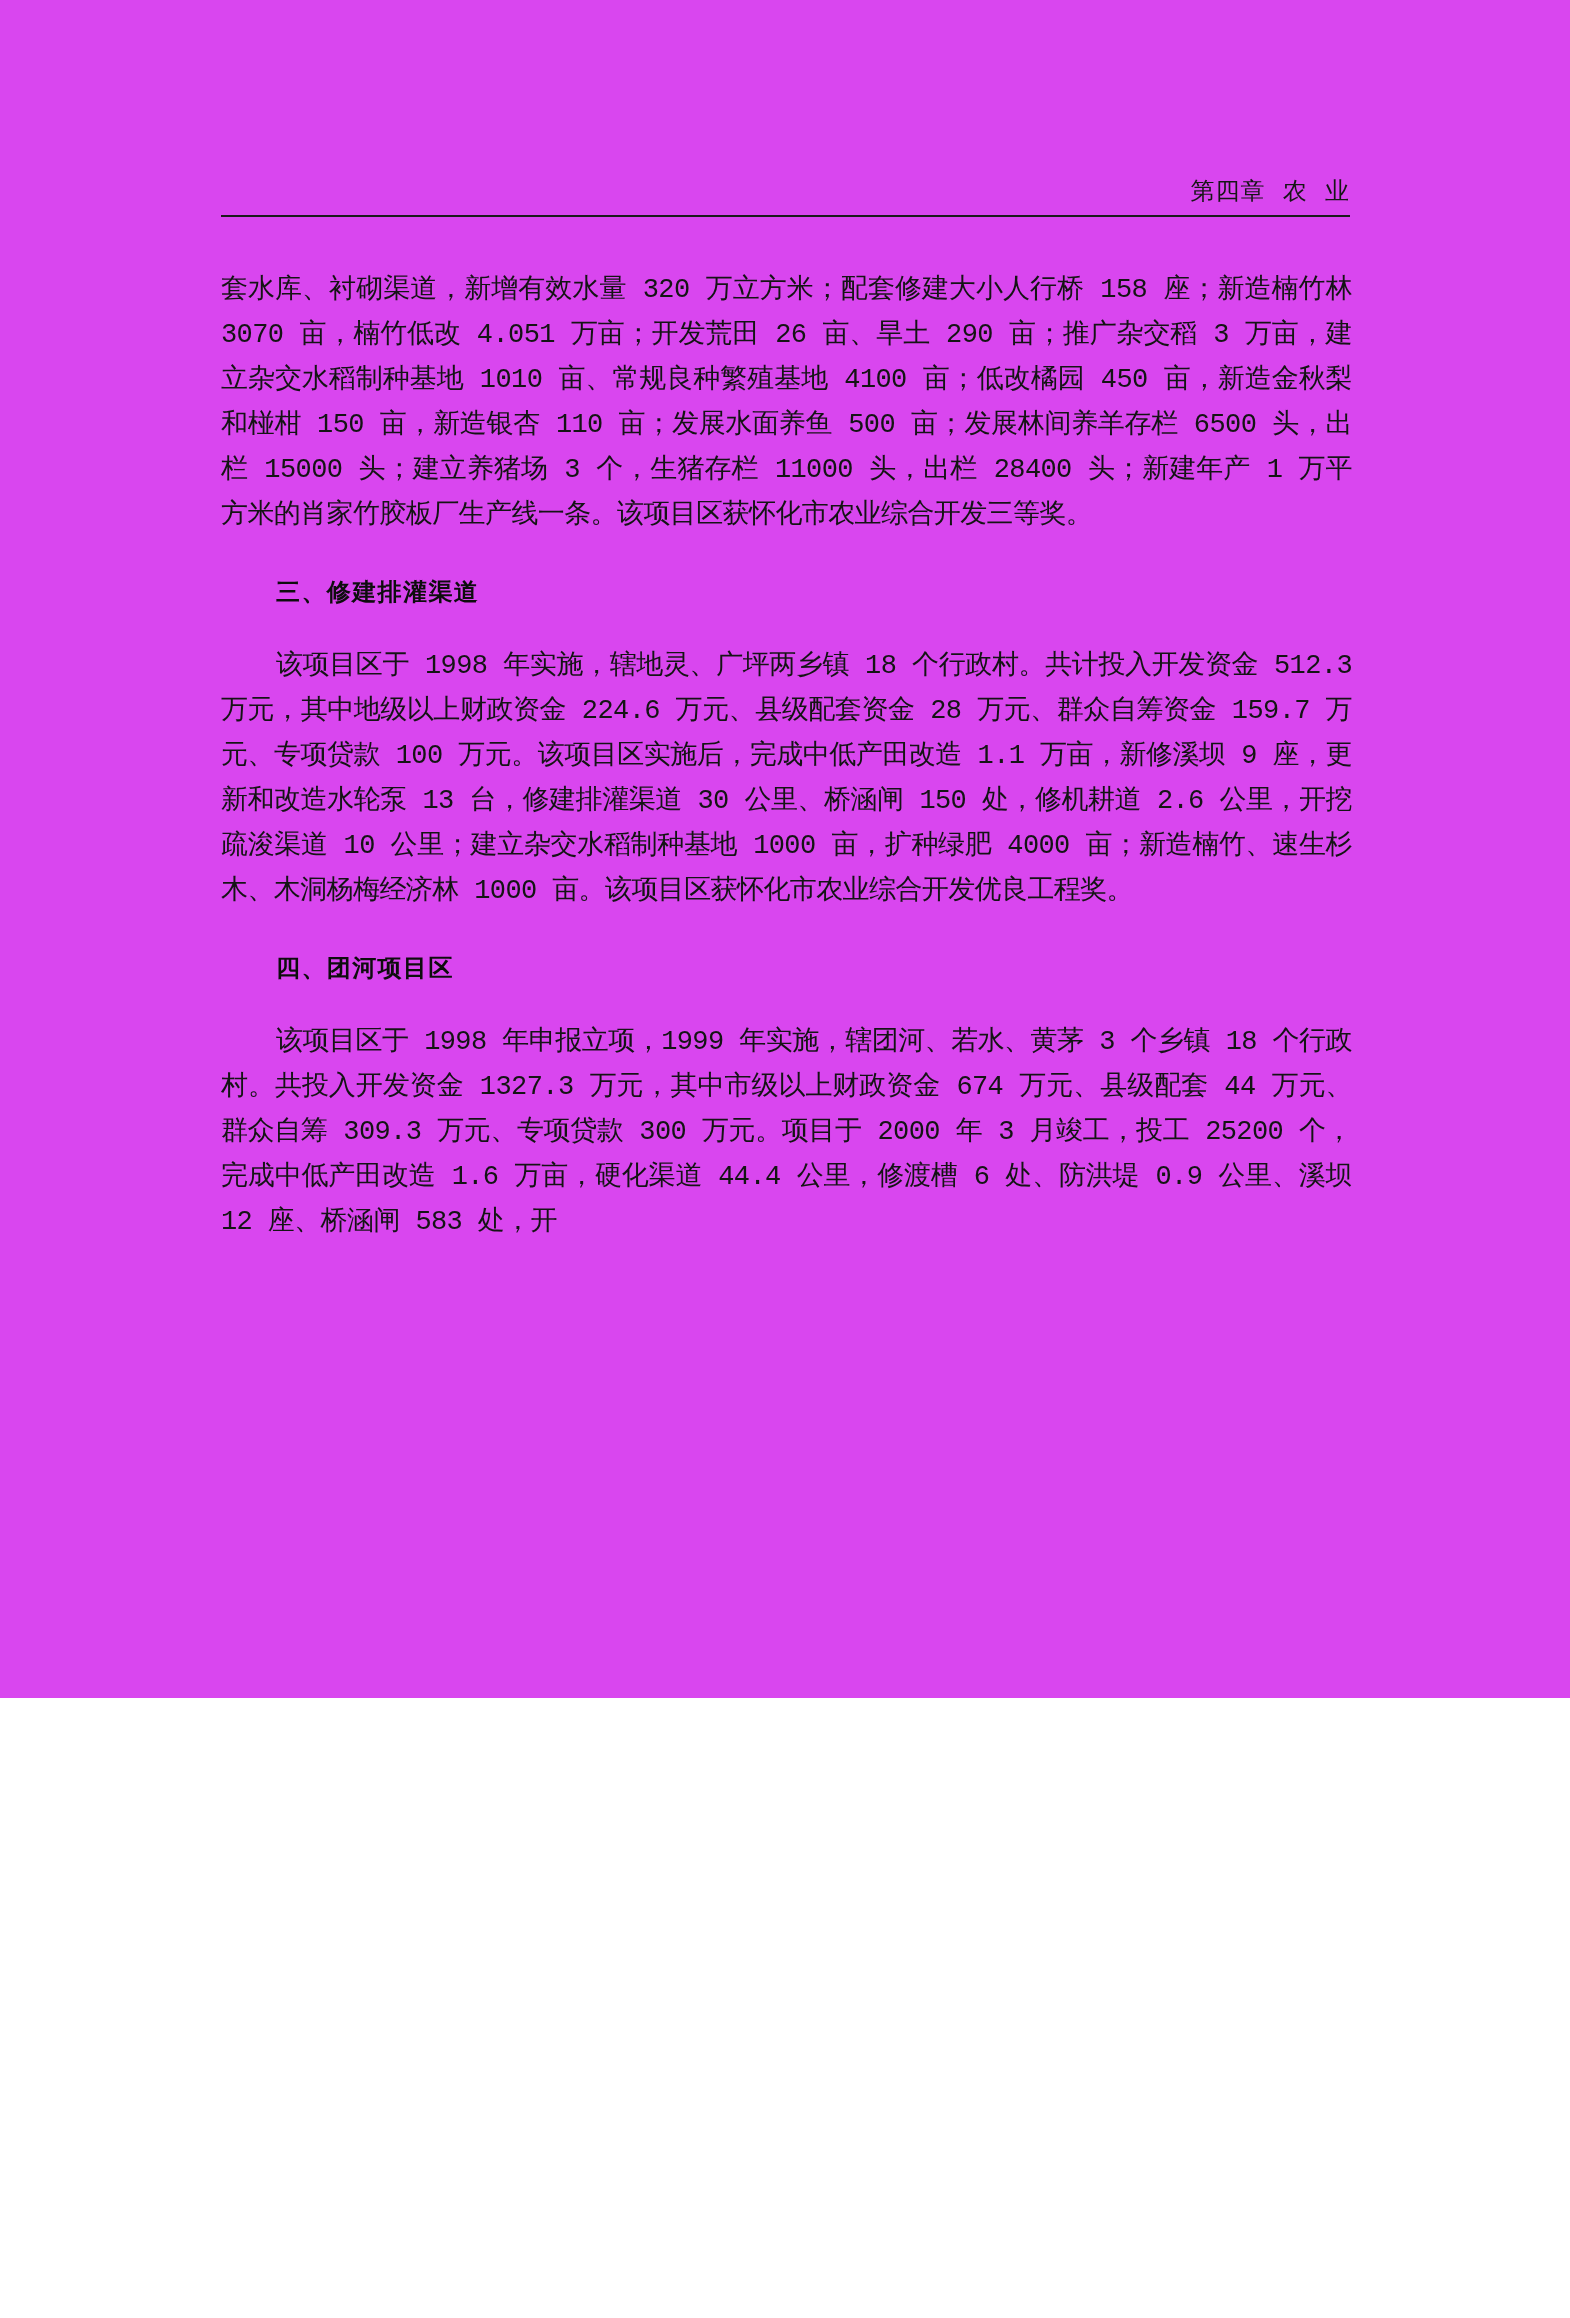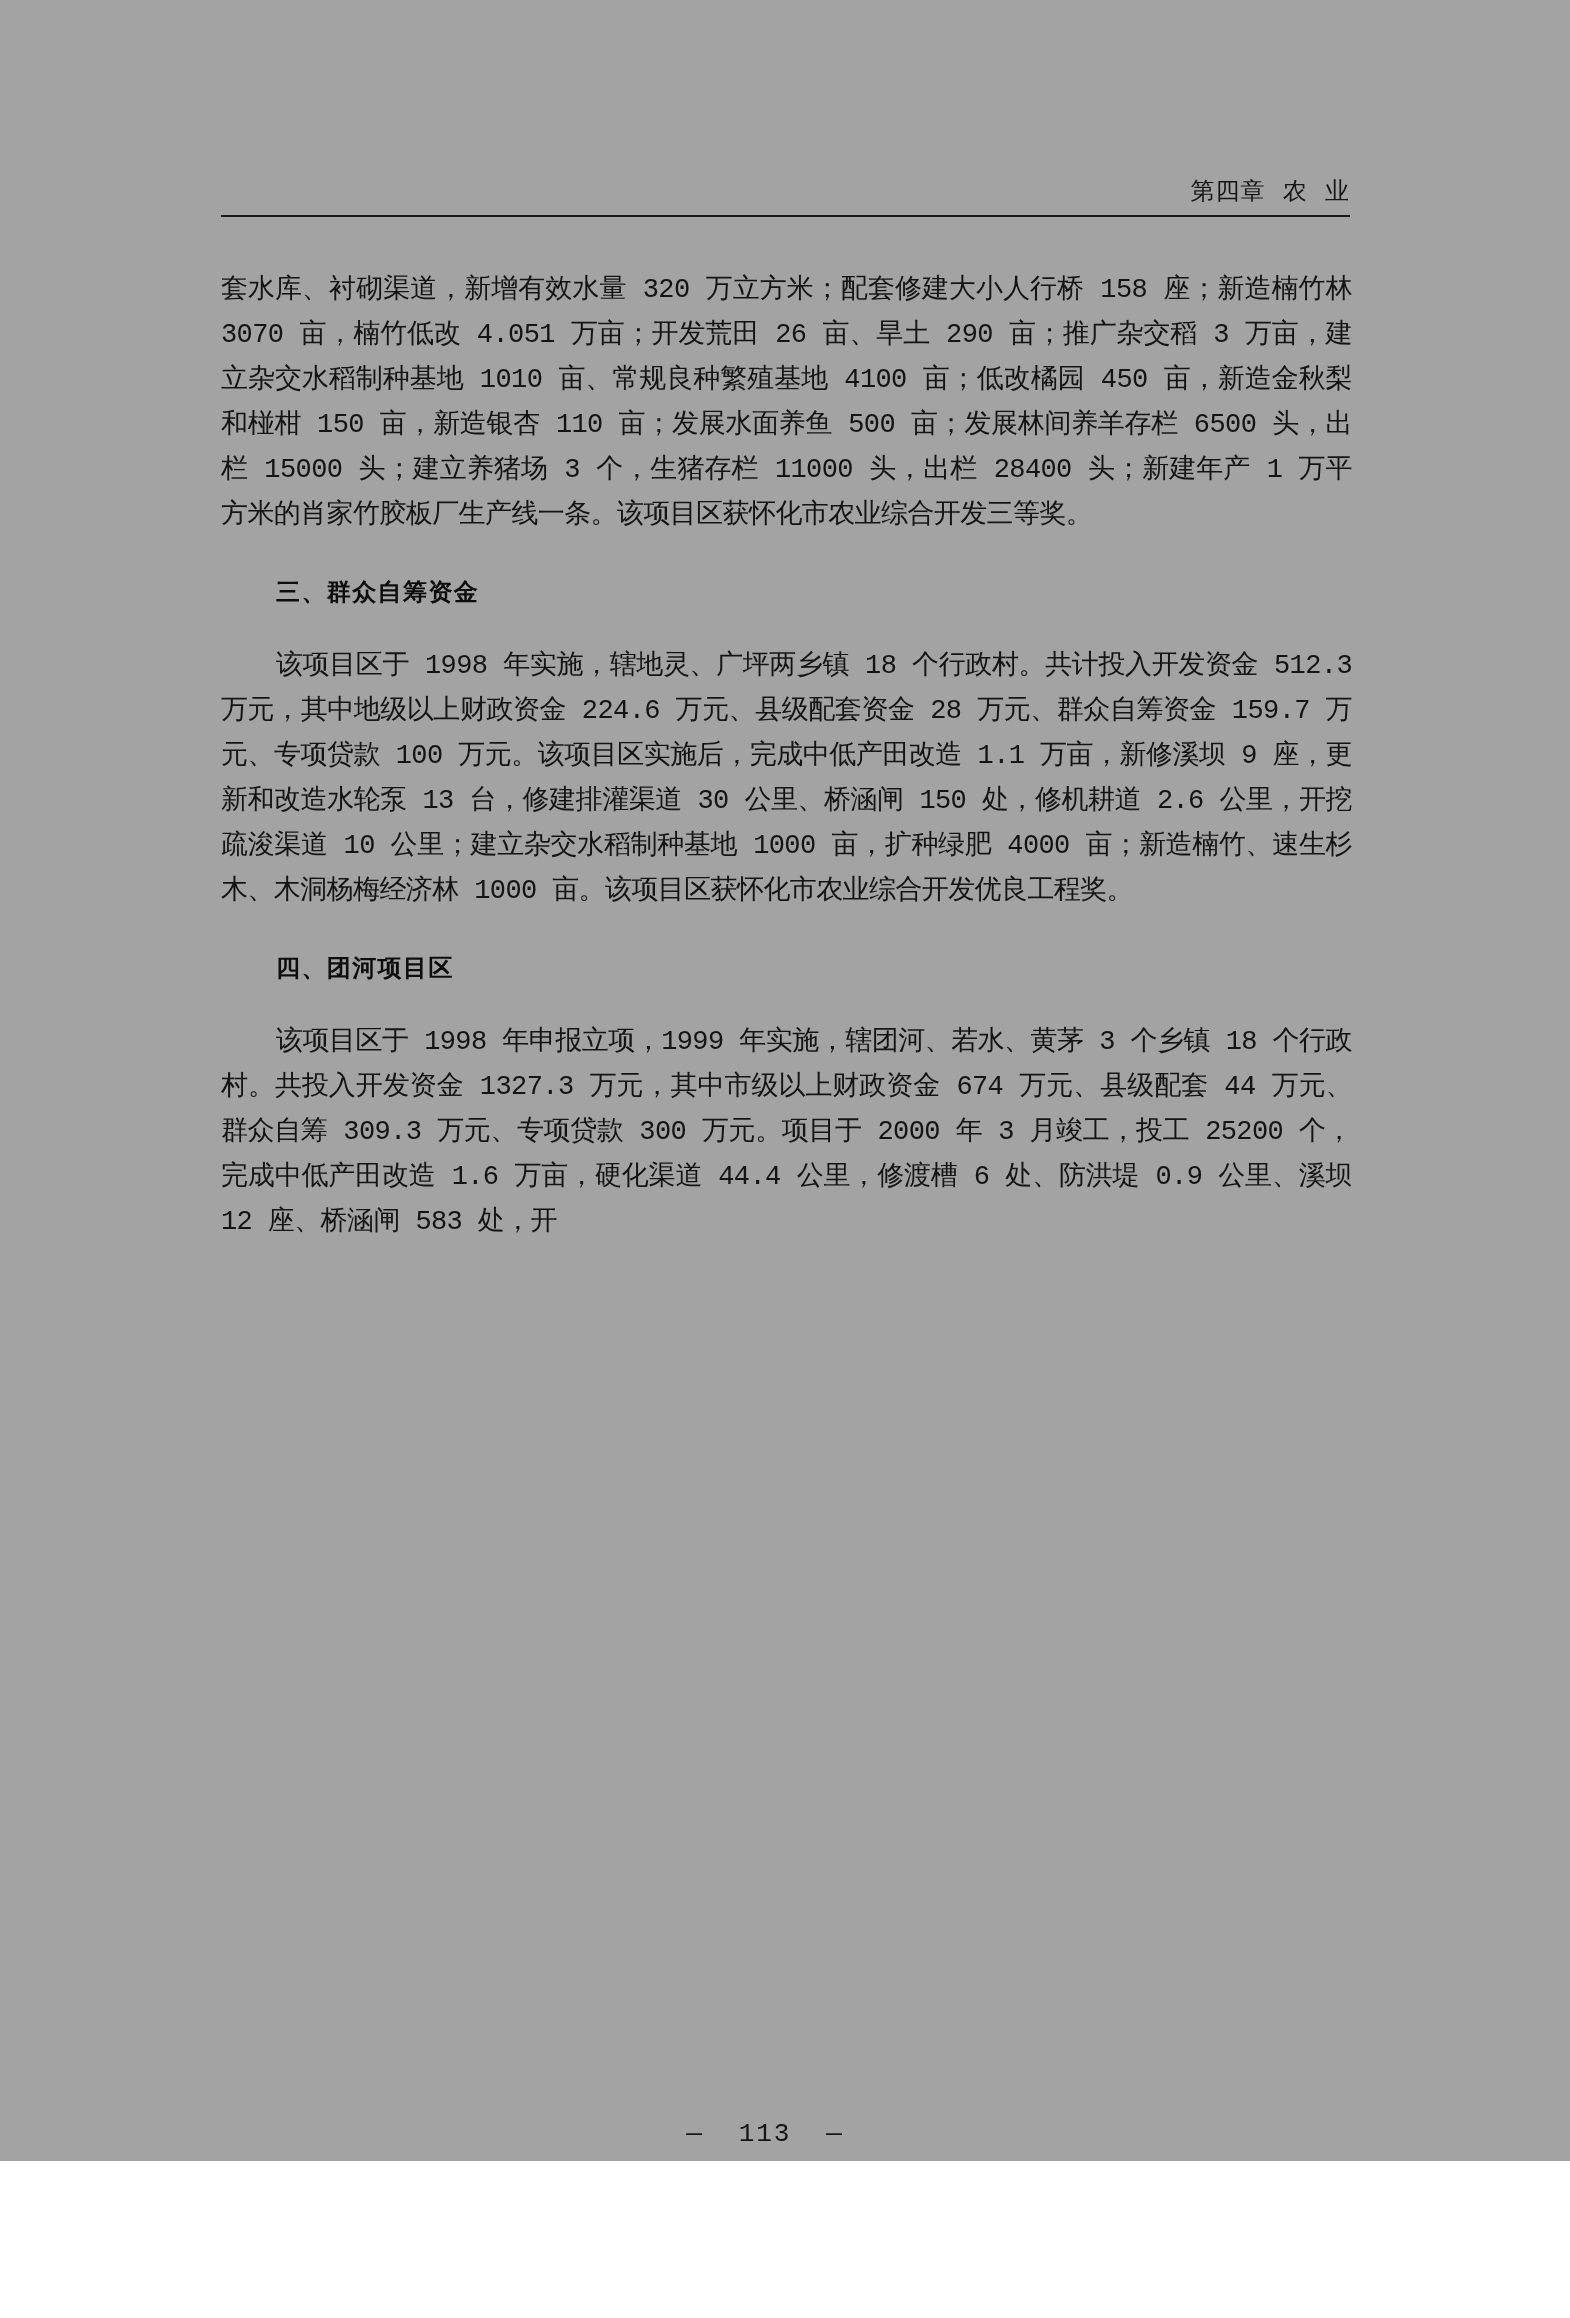--- a/index.html
+++ b/index.html
@@ -8,22 +8,22 @@
     background: #ffffff;
   }
   body {
     font-family: "DejaVu Serif", serif;
     color: #111111;
   }
 
   .page {
     position: relative;
     width: 1570px;
-    height: 2161px;
-    background: #a3a3a3;
+    height: 1698px;
+    background: #d946ef;
     overflow: hidden;
     box-sizing: border-box;
   }
 
   
   .header-zone {
     position: absolute;
     left: 221px;
     top: 178px;
     width: 1129px;
@@ -113,21 +113,21 @@
     <div class="header-title">第四章  农  业</div>
     <div class="header-rule"></div>
   </div>
 
   <div class="body-zone">
 
     <p class="para tight">套水库、衬砌渠道，新增有效水量 320 万立方米；配套修建大小人行桥 158 座；新造楠竹林 3070 亩，楠竹低改 4.051 万亩；开发荒田 26 亩、旱土 290 亩；推广杂交稻 3 万亩，建立杂交水稻制种基地 1010 亩、常规良种繁殖基地 4100 亩；低改橘园 450 亩，新造金秋梨和椪柑 150 亩，新造银杏 110 亩；发展水面养鱼 500 亩；发展林间养羊存栏 6500 头，出栏 15000 头；建立养猪场 3 个，生猪存栏 11000 头，出栏 28400 头；新建年产 1 万平方米的肖家竹胶板厂生产线一条。该项目区获怀化市农业综合开发三等奖。</p>
 
     <div class="gap-heading-before"></div>
 
-    <div class="section-heading">三、群众自筹资金</div>
+    <div class="section-heading">三、修建排灌渠道</div>
 
     <div class="gap-heading-after"></div>
 
     <p class="para indent tight">该项目区于 1998 年实施，辖地灵、广坪两乡镇 18 个行政村。共计投入开发资金 512.3 万元，其中地级以上财政资金 224.6 万元、县级配套资金 28 万元、群众自筹资金 159.7 万元、专项贷款 100 万元。该项目区实施后，完成中低产田改造 1.1 万亩，新修溪坝 9 座，更新和改造水轮泵 13 台，修建排灌渠道 30 公里、桥涵闸 150 处，修机耕道 2.6 公里，开挖疏浚渠道 10 公里；建立杂交水稻制种基地 1000 亩，扩种绿肥 4000 亩；新造楠竹、速生杉木、木洞杨梅经济林 1000 亩。该项目区获怀化市农业综合开发优良工程奖。</p>
 
     <div class="gap-heading-before"></div>
 
     <div class="section-heading">四、团河项目区</div>
 
     <div class="gap-heading-after"></div>

